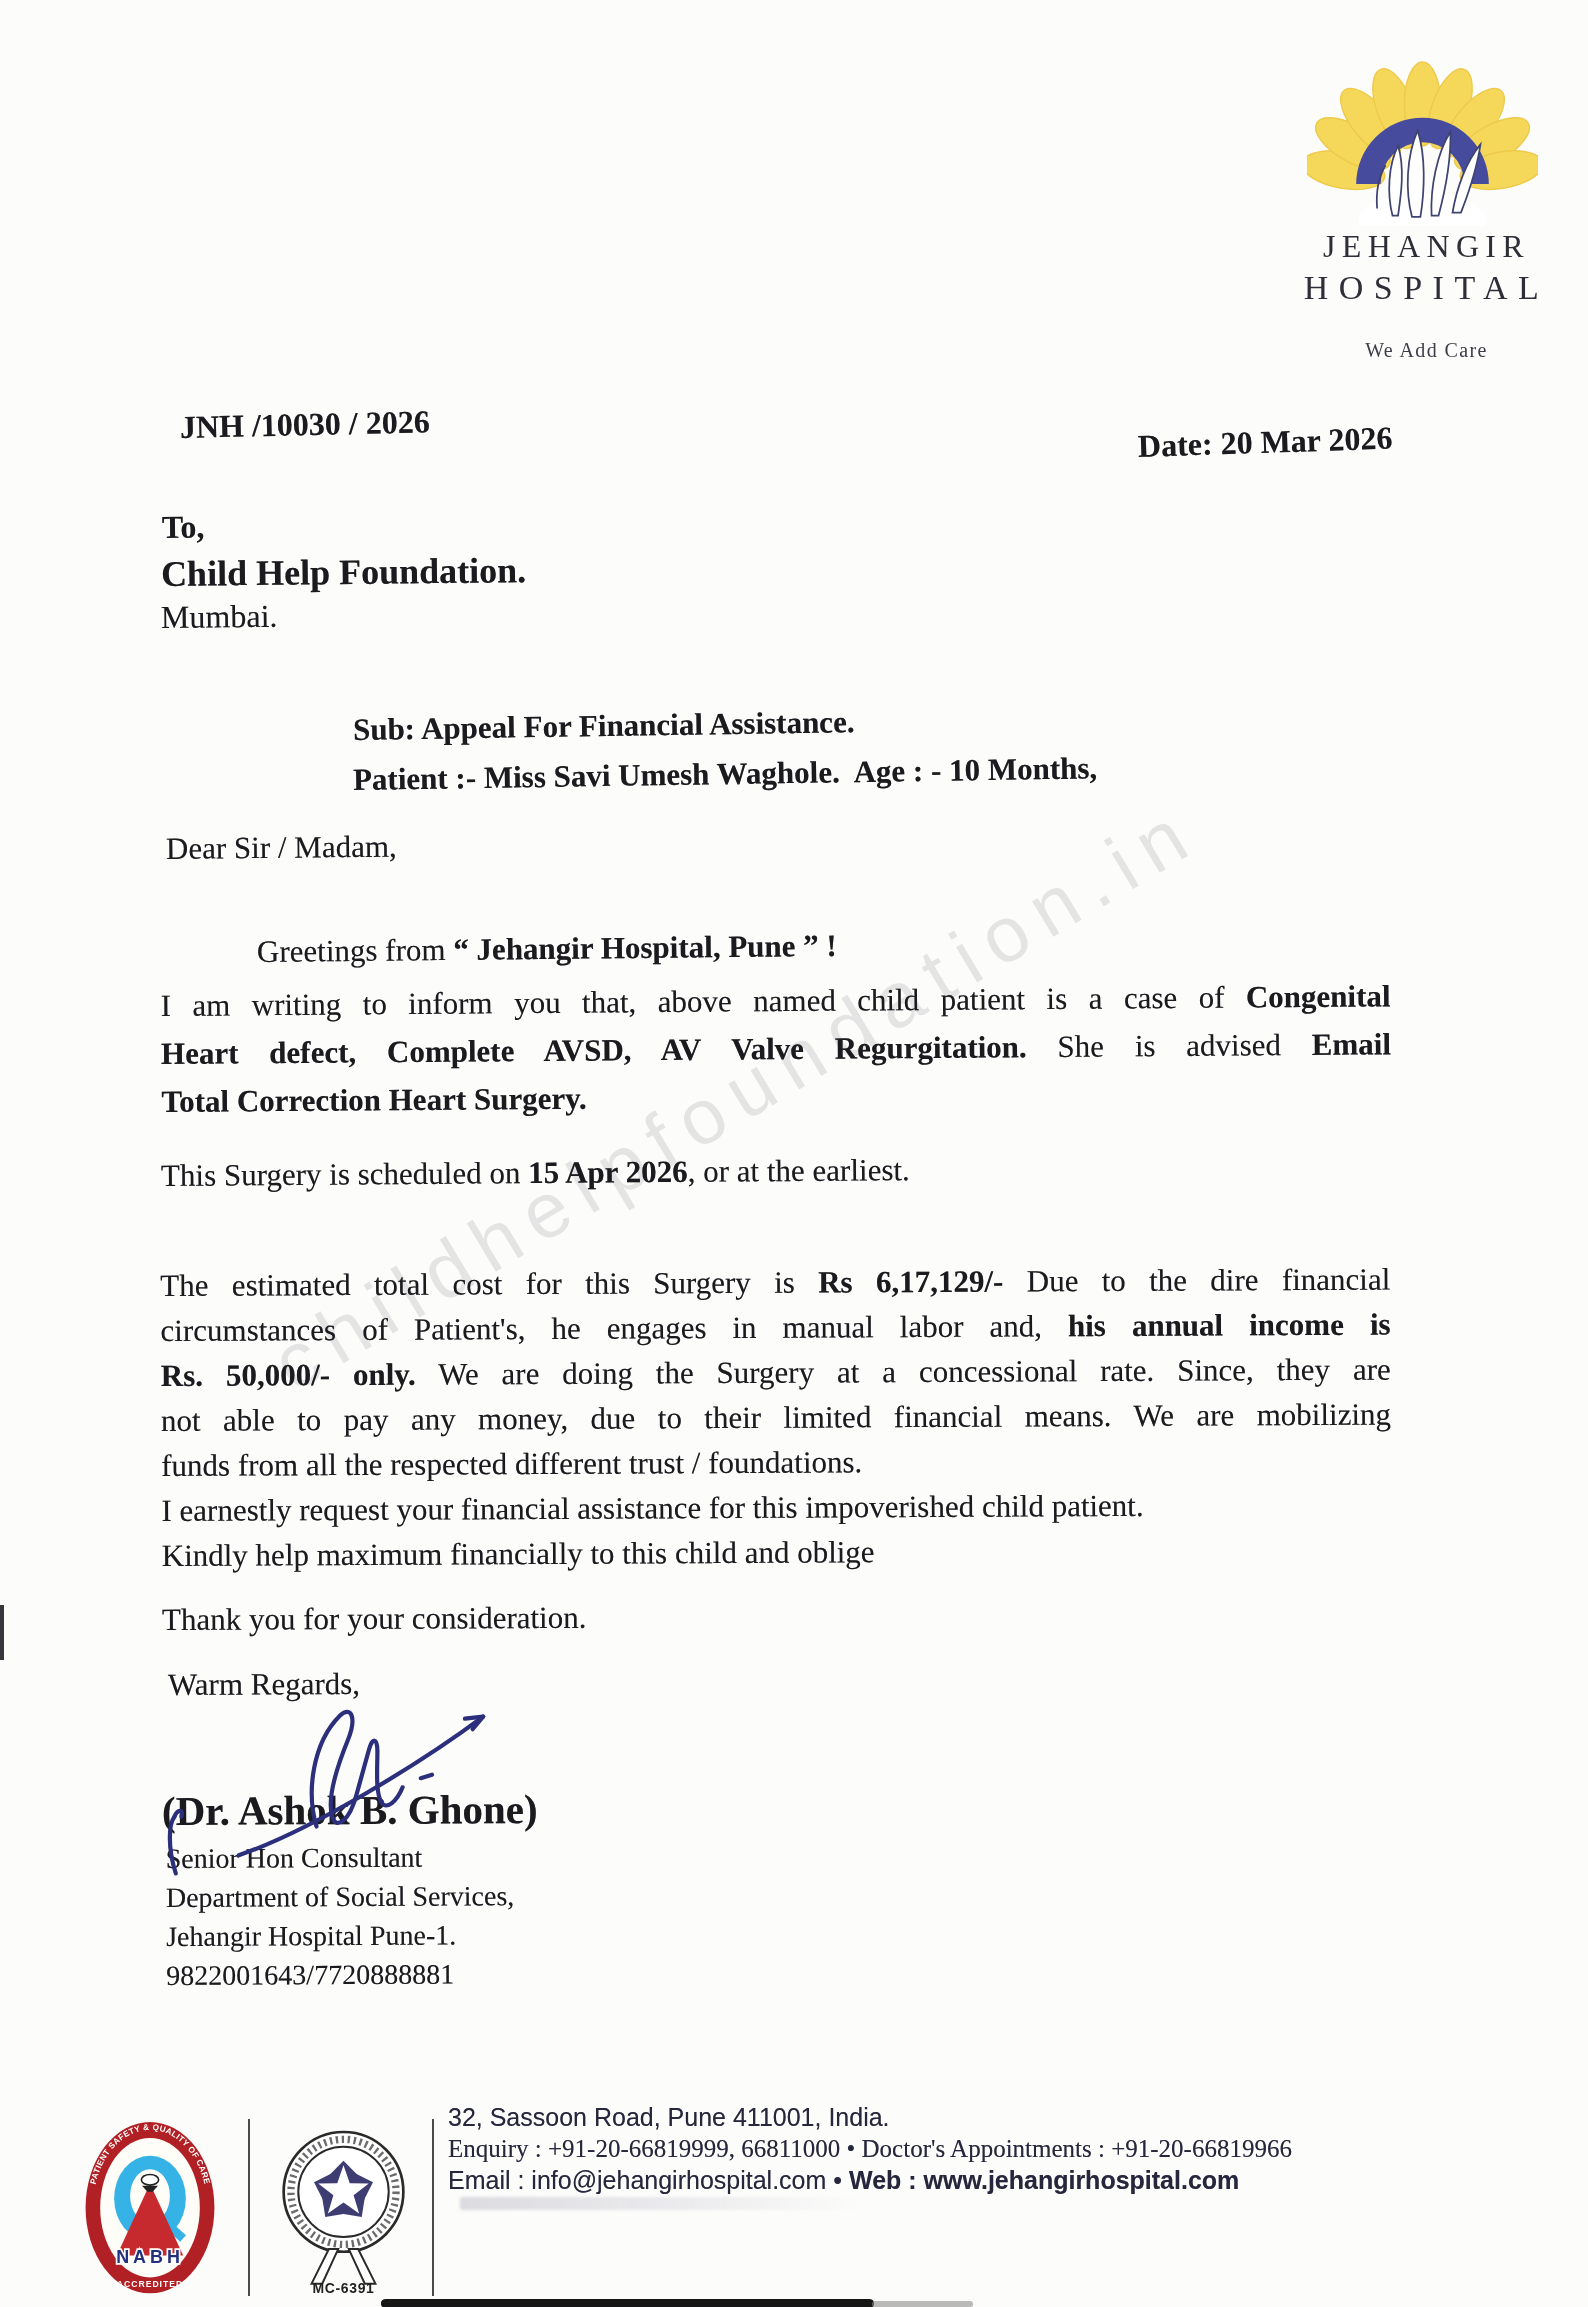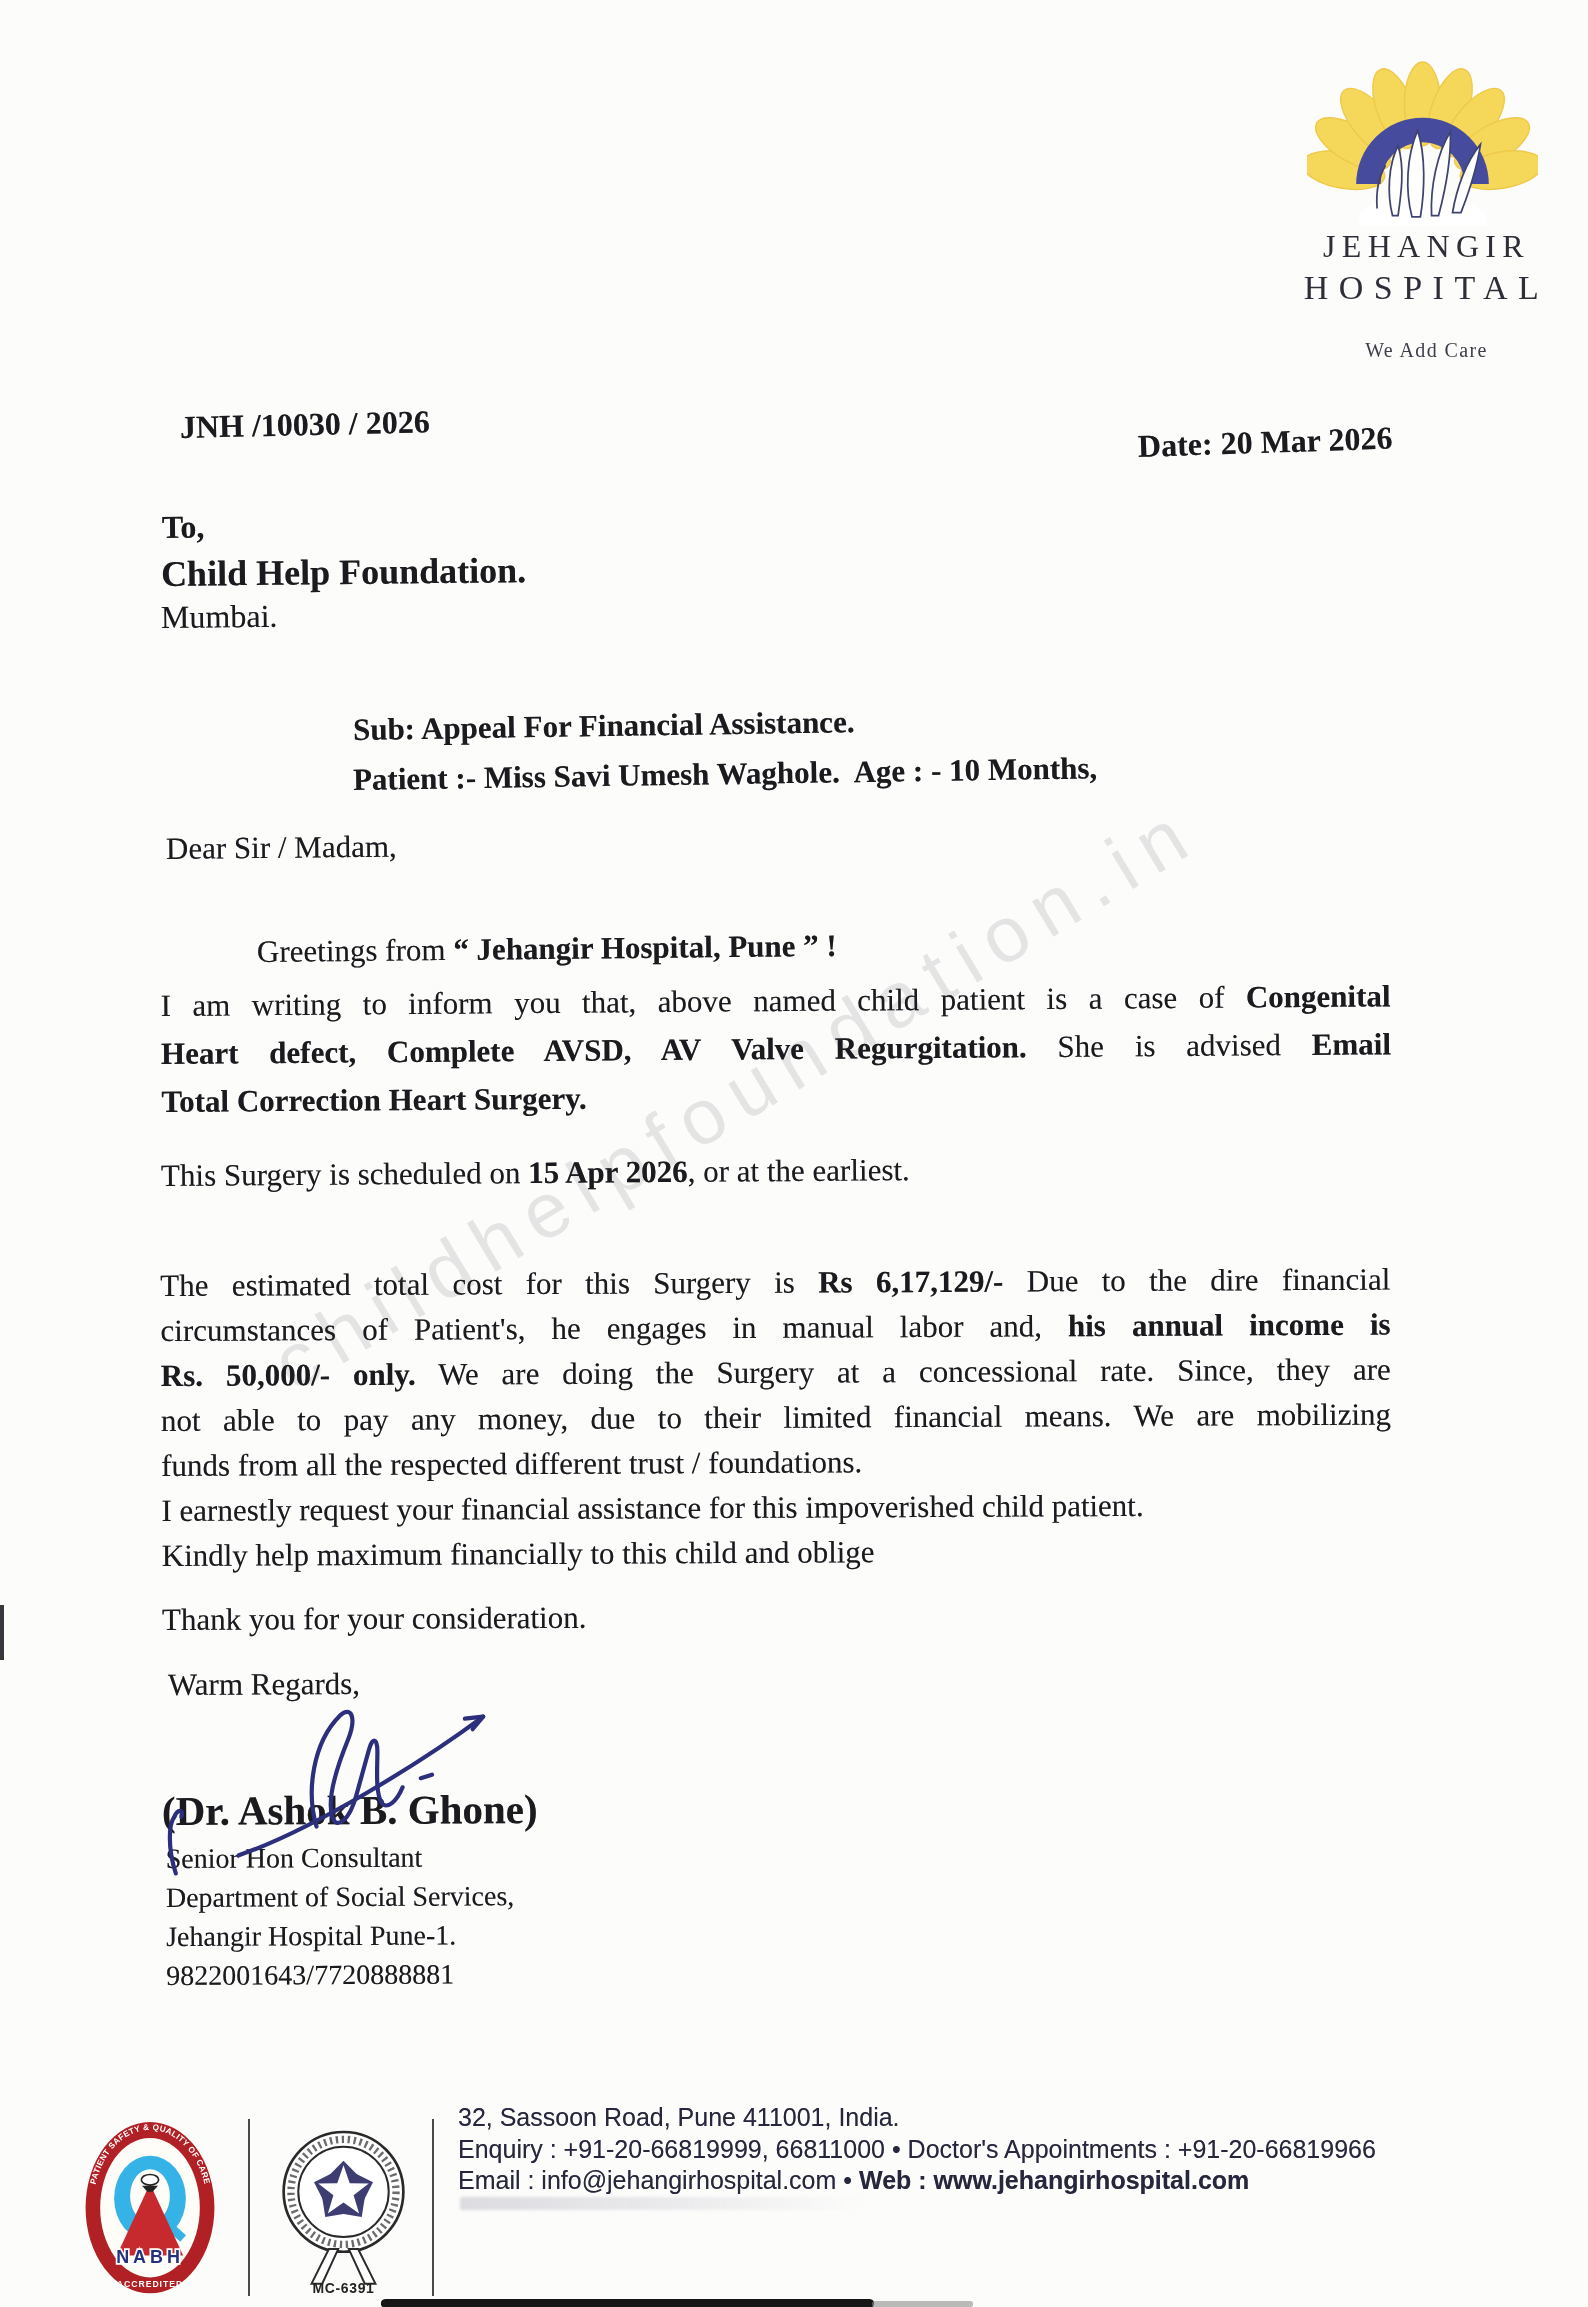--- a/index.html
+++ b/index.html
@@ -48,21 +48,21 @@
 
   
   #brand{position:absolute;left:1290px;top:228px;width:273px;text-align:center;
          font-family:Liberation Serif, serif;color:#2e2e38;}
   #brand .b1{font-size:32px;letter-spacing:6.3px;}
   #brand .b2{font-size:34px;letter-spacing:10.5px;margin-top:4.2px;}
   #brand .tag{font-size:20px;letter-spacing:1.4px;margin-top:32px;color:#3d3d49;}
 
   
   .vdiv{position:absolute;width:2.1px;background:#4a4a4a;}
-  .footer-line{position:absolute;left:458px;font-family:"Liberation Sans",sans-serif;font-size:25px;white-space:pre;}
+  .footer-line{position:absolute;left:448px;font-family:"Liberation Sans",sans-serif;font-size:25px;white-space:pre;}
   #ghost-line{
     position:absolute;left:460px;top:2197px;width:405px;height:12.6px;
     background:linear-gradient(90deg,rgba(170,170,185,.40),rgba(170,170,185,.20) 55%,rgba(170,170,185,0));
     filter:blur(1.4px);border-radius:2.8px;
   }
   #bottom-bar{position:absolute;left:381px;top:2299px;width:493px;height:9px;background:#161616;border-radius:4.9px/3.5px;}
   #bottom-bar-tail{position:absolute;left:872px;top:2301px;width:101px;height:5.6px;background:#8e8e8e;opacity:.6;border-radius:2.8px;}
   #edge-sliver{position:absolute;left:0;top:1605px;width:4.2px;height:55px;background:#15151a;opacity:.85;}
 </style>
 </head>
@@ -190,21 +190,21 @@
     </g>
     <path d="M100,72 L109.4,99.1 L138,99.6 L115.2,116.9 L123.5,144.4 L100,128 L76.5,144.4 L84.8,116.9 L62,99.6 L90.6,99.1 Z" fill="#fff"></path>
     <polygon points="78,198 92,198 68,250 52,250" fill="#fff" stroke="#2a2a2a" stroke-width="3"></polygon>
     <polygon points="108,198 122,198 148,250 132,250" fill="#fff" stroke="#2a2a2a" stroke-width="3"></polygon>
     <text x="100" y="264" text-anchor="middle" font-family="Liberation Sans, sans-serif" font-size="21" font-weight="700" fill="#222222" letter-spacing="1">MC-6391</text>
   </svg>
 
   <div class="vdiv" style="left:432px;top:2119px;height:177px;"></div>
 
   <div class="footer-line fink" style="top:2103px;">32, Sassoon Road, Pune 411001, India.</div>
-  <div class="footer-line fink" style="top:2135px;">Enquiry : +91-20-66819999, 66811000 • Doctor's Appointments : +91-20-66819966</div>
+  <div class="footer-line fink" style="top:2135px;font-family:Liberation Serif, serif;">Enquiry : +91-20-66819999, 66811000 • Doctor's Appointments : +91-20-66819966</div>
   <div class="footer-line fink" style="top:2166px;"><span>Email : info@jehangirhospital.com • </span><span class="b">Web : www.jehangirhospital.com</span></div>
   <div id="ghost-line"></div>
 
   <div id="bottom-bar"></div>
   <div id="bottom-bar-tail"></div>
   <div id="edge-sliver"></div>
 
 </div>
 
 

